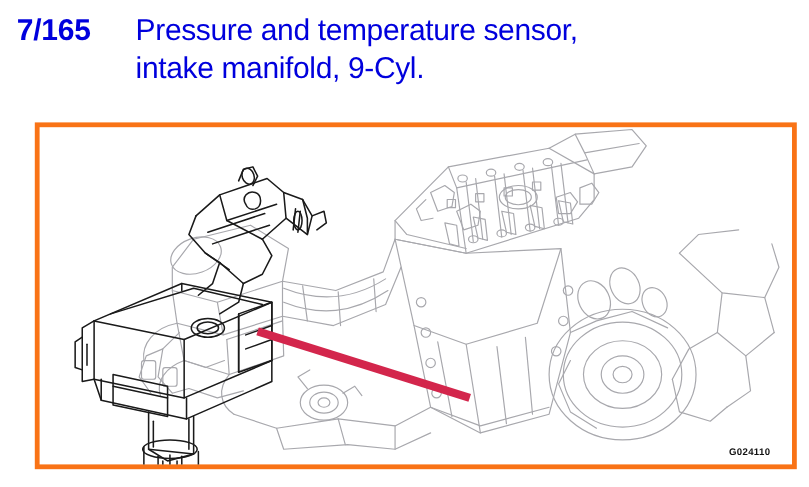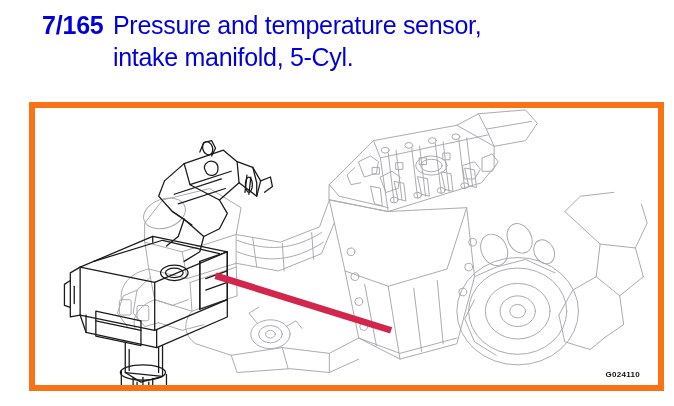--- a/index.html
+++ b/index.html
@@ -37,41 +37,40 @@
 
   .doc-number {
     position: absolute;
     left: 14px;
     top: 0;
     font-size: 25px;
     font-weight: bold;
     color: #0000dd;
     letter-spacing: -0.2px;
     line-height: 30px;
-    margin-left: 28px;
   }
   .title-text {
     position: absolute;
     left: 113px;
     top: 0;
     font-size: 25px;
     font-weight: normal;
     color: #0000dd;
     letter-spacing: -0.3px;
     line-height: 30px;
   }
 
   
   #figure-frame {
     position: absolute;
     left: 29px;
     top: 102px;
     width: 635px;
     height: 289px;
-    border: 6px solid #f97316;
+    border: 4px solid #f97316;
     box-sizing: border-box;
     background: #ffffff;
   }
   #figure-canvas {
     position: absolute;
     left: 0;
     top: 0;
     width: 100%;
     height: 100%;
   }
@@ -92,21 +91,21 @@
 <body>
 
 <div id="page">
 
   <div id="title-block">
     <div class="title-row" id="title-row-1">
       <span class="doc-number">7/165</span>
       <span class="title-text">Pressure and temperature sensor,</span>
     </div>
     <div class="title-row" id="title-row-2">
-      <span class="title-text">intake manifold, 5-Cyl.</span>
+      <span class="title-text">intake manifold, 9-Cyl.</span>
     </div>
   </div>
 
   <div id="figure-frame">
 
     <svg id="figure-canvas" viewBox="0 0 635 289" preserveAspectRatio="none">
 
       <defs>
 
         <g id="defs-empty"></g>

